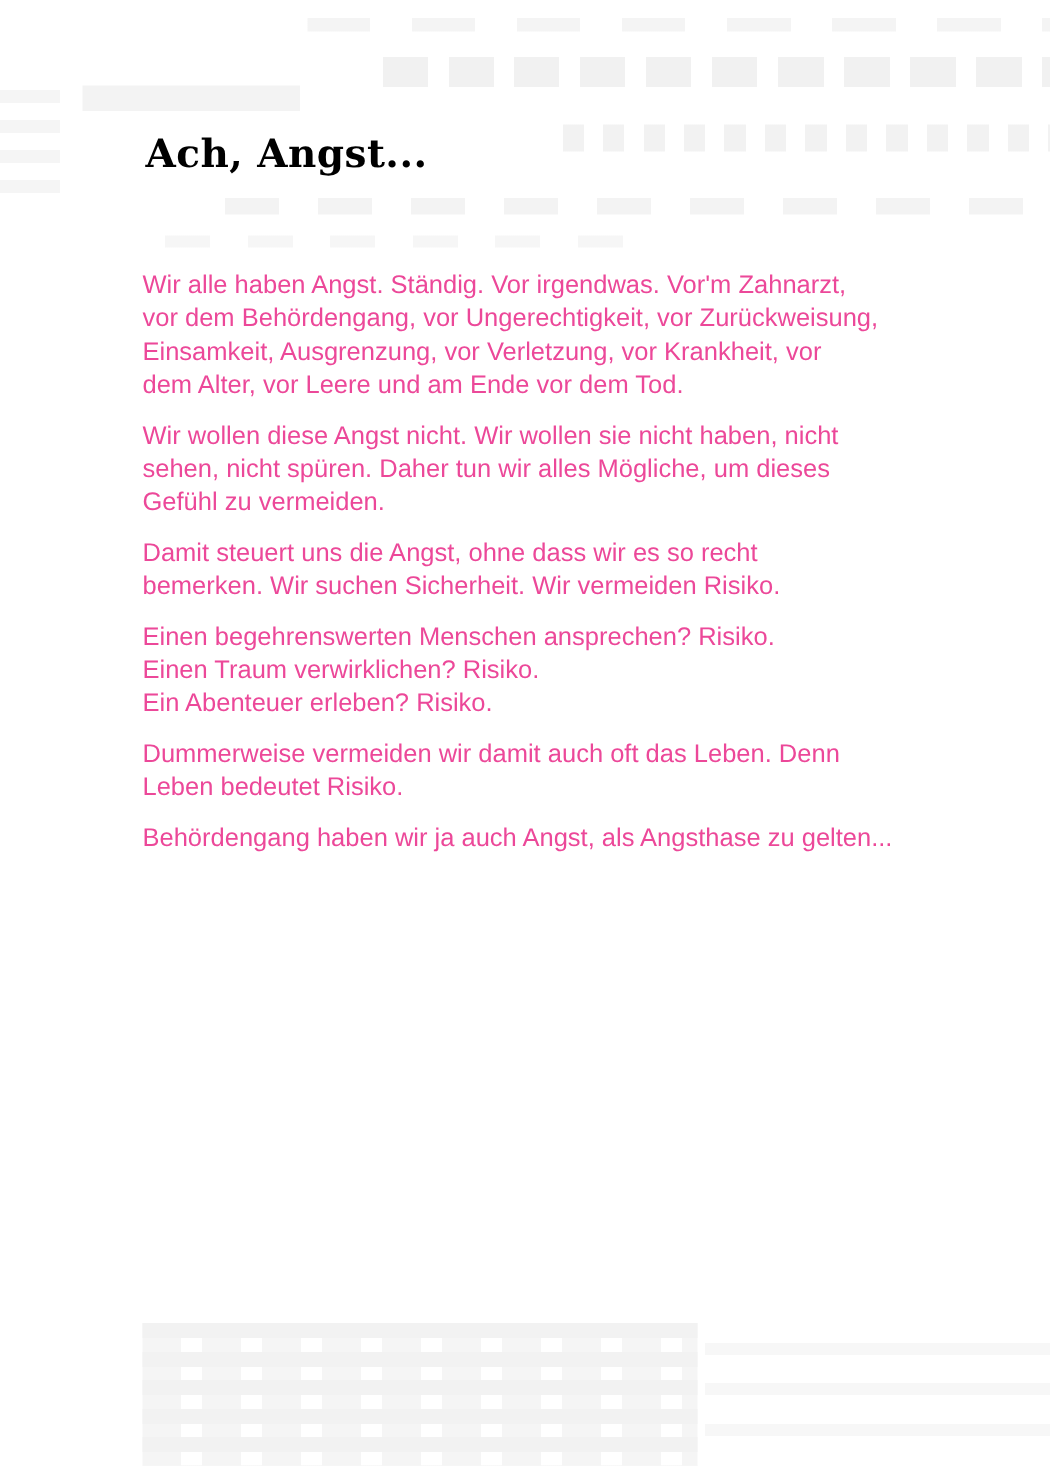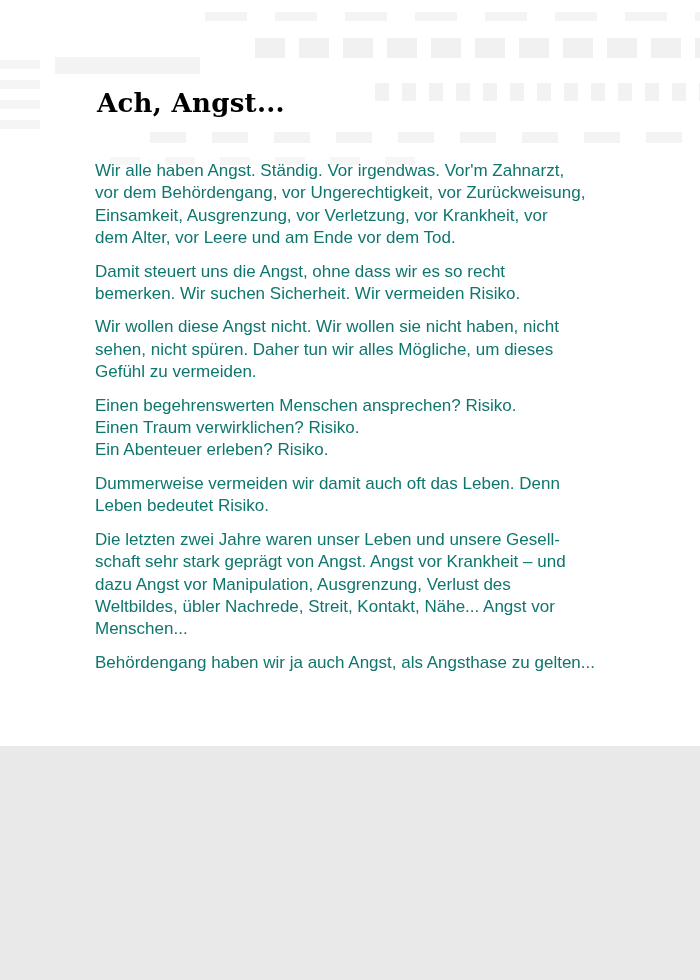--- a/index.html
+++ b/index.html
@@ -3,21 +3,21 @@
 <meta charset="utf-8">
 <style>
   html, body {
     margin: 0;
     padding: 0;
     background: #e9e9e9;
   }
   .page {
     position: relative;
     width: 700px;
-    height: 746px;
+    height: 980px;
     background: #ffffff;
     overflow: hidden;
     font-family: "Liberation Sans", sans-serif;
   }
 
   
   .artifact { position: absolute; pointer-events: none; }
   .art-top-dashes {
     top: 12px; left: 205px; width: 495px; height: 9px;
     background: repeating-linear-gradient(90deg, #f4f4f4 0 42px, transparent 42px 70px);
@@ -64,25 +64,25 @@
     margin: 0;
     font-family: "DejaVu Serif", serif;
     font-weight: bold;
     font-size: 26px;
     letter-spacing: 0.3px;
     color: #000000;
   }
   .doc-body {
     position: absolute;
     left: 95px;
-    top: 160px;
+    top: 179px;
     width: 548px;
     font-size: 17px;
     line-height: 22.4px;
-    color: #0f766e;
+    color: #ec4899;
   }
   .doc-body p {
     margin: 0 0 11px 0;
     white-space: pre-line;
   }
 </style>
 </head>
 <body>
 
 <div class="page">
@@ -97,31 +97,26 @@
   <div class="artifact art-bottom-blotch"></div>
   <div class="artifact art-bottom-dashes"></div>
 
   <h1 class="title">Ach, Angst...</h1>
 
   <div class="doc-body">
     <p>Wir alle haben Angst. Ständig. Vor irgendwas. Vor'm Zahnarzt,
 vor dem Behördengang, vor Ungerechtigkeit, vor Zurückweisung,
 Einsamkeit, Ausgrenzung, vor Verletzung, vor Krankheit, vor
 dem Alter, vor Leere und am Ende vor dem Tod.</p>
-    <p>Damit steuert uns die Angst, ohne dass wir es so recht
-bemerken. Wir suchen Sicherheit. Wir vermeiden Risiko.</p>
     <p>Wir wollen diese Angst nicht. Wir wollen sie nicht haben, nicht
 sehen, nicht spüren. Daher tun wir alles Mögliche, um dieses
 Gefühl zu vermeiden.</p>
+    <p>Damit steuert uns die Angst, ohne dass wir es so recht
+bemerken. Wir suchen Sicherheit. Wir vermeiden Risiko.</p>
     <p>Einen begehrenswerten Menschen ansprechen? Risiko.
 Einen Traum verwirklichen? Risiko.
 Ein Abenteuer erleben? Risiko.</p>
     <p>Dummerweise vermeiden wir damit auch oft das Leben. Denn
 Leben bedeutet Risiko.</p>
-    <p>Die letzten zwei Jahre waren unser Leben und unsere Gesell-
-schaft sehr stark geprägt von Angst. Angst vor Krankheit – und
-dazu Angst vor Manipulation, Ausgrenzung, Verlust des
-Weltbildes, übler Nachrede, Streit, Kontakt, Nähe... Angst vor
-Menschen...</p>
     <p>Behördengang haben wir ja auch Angst, als Angsthase zu gelten...</p>
   </div>
 
 </div>
 
 </body></html>

